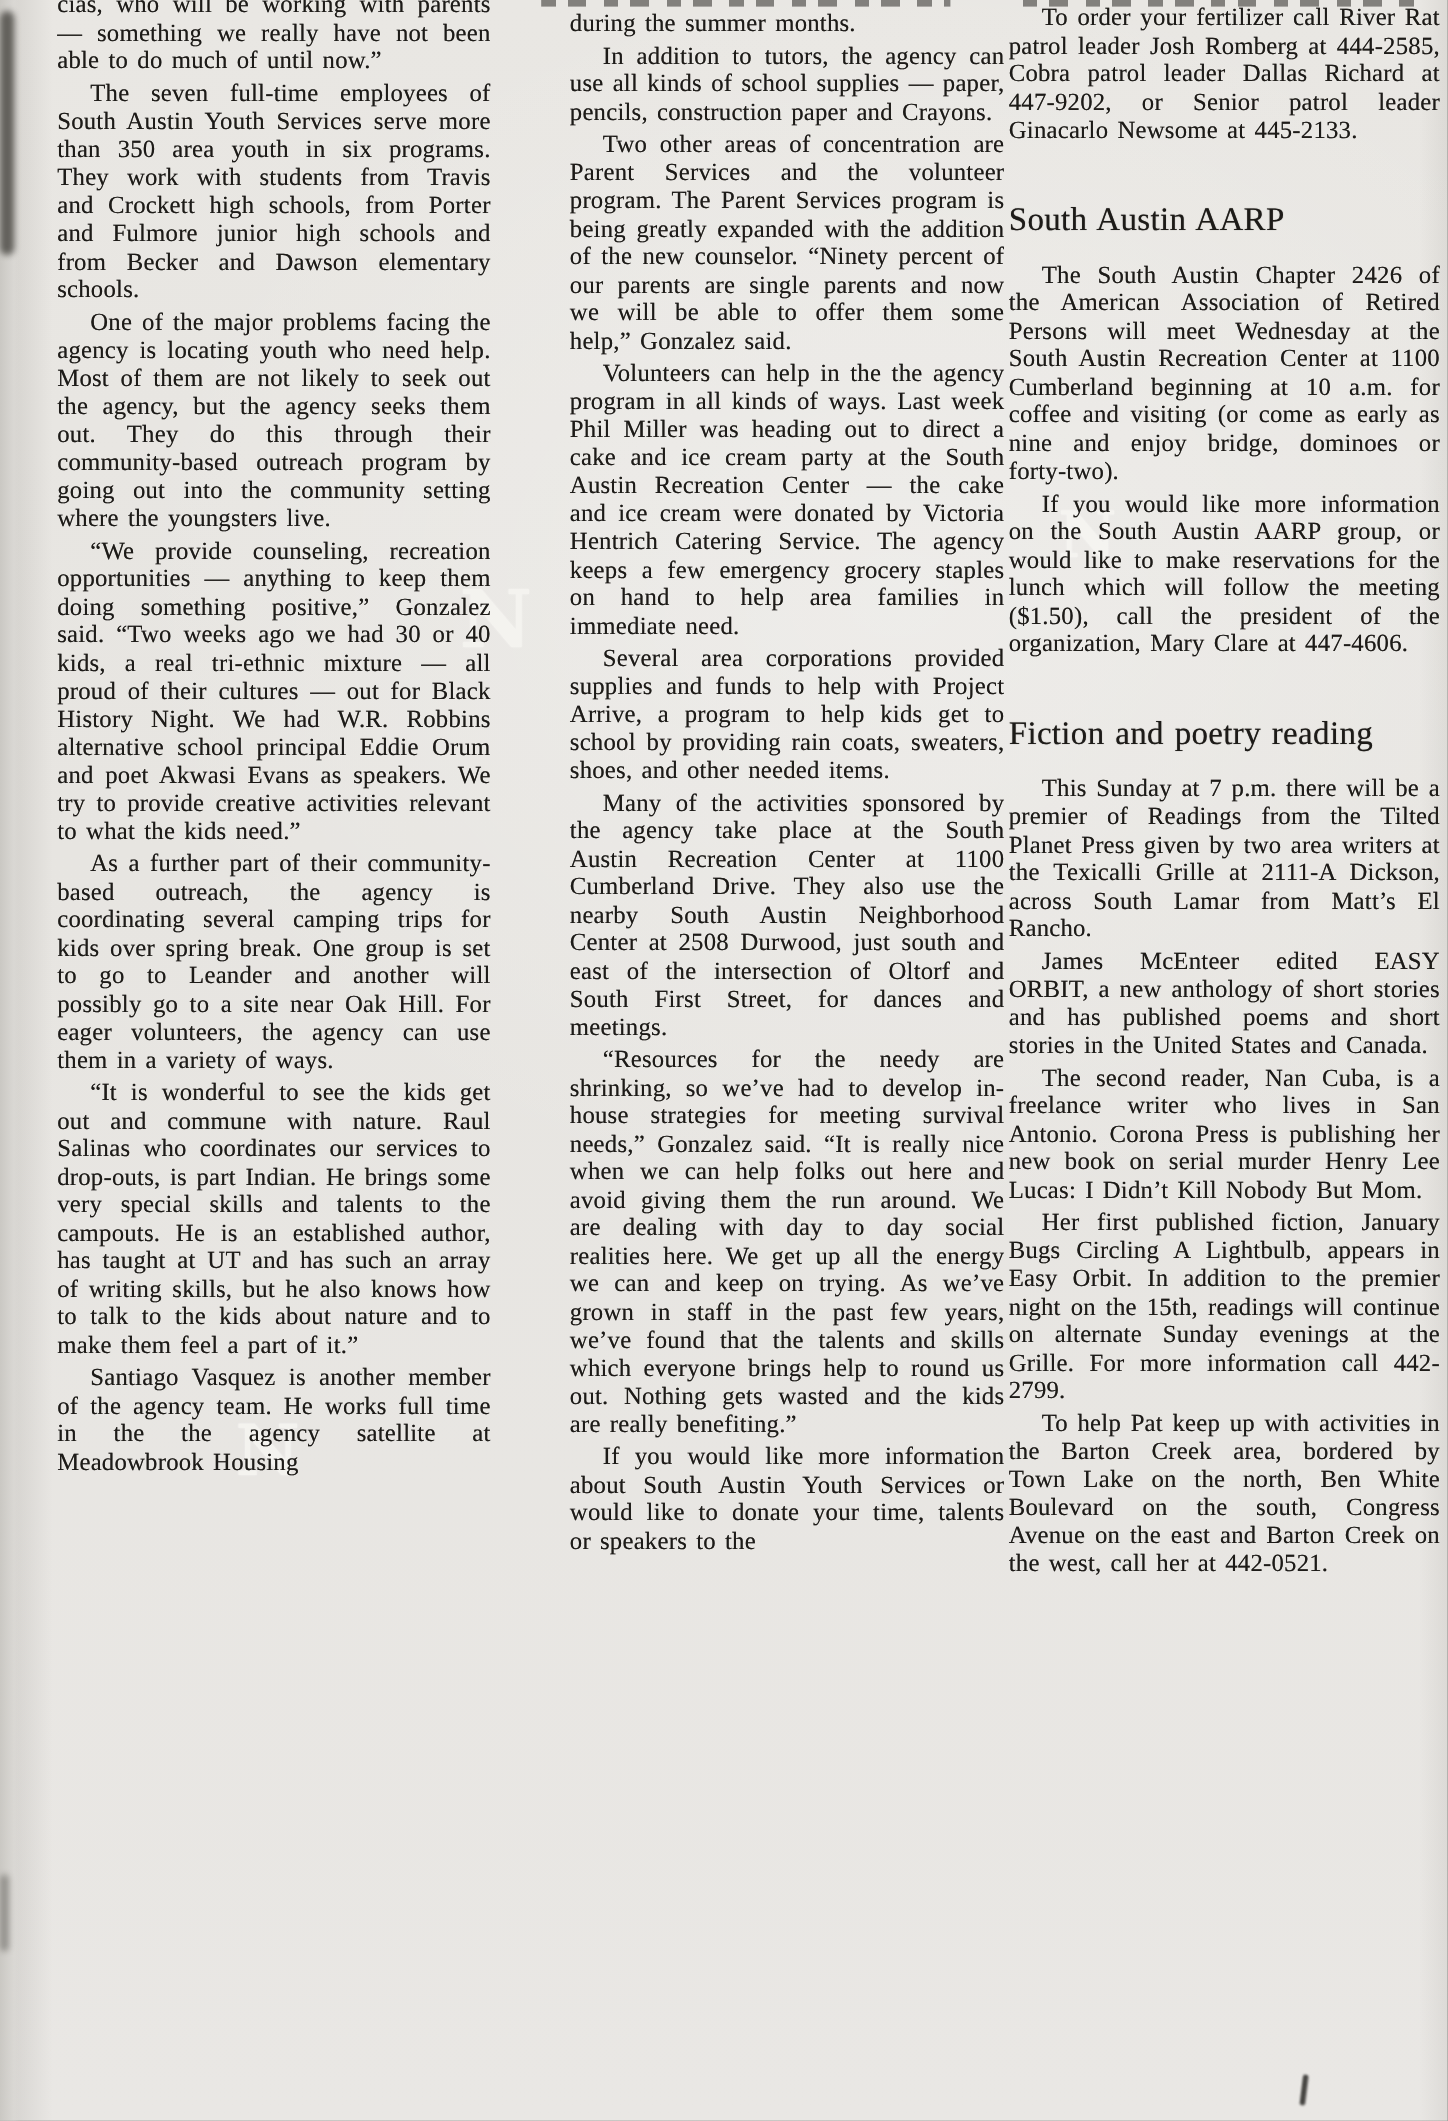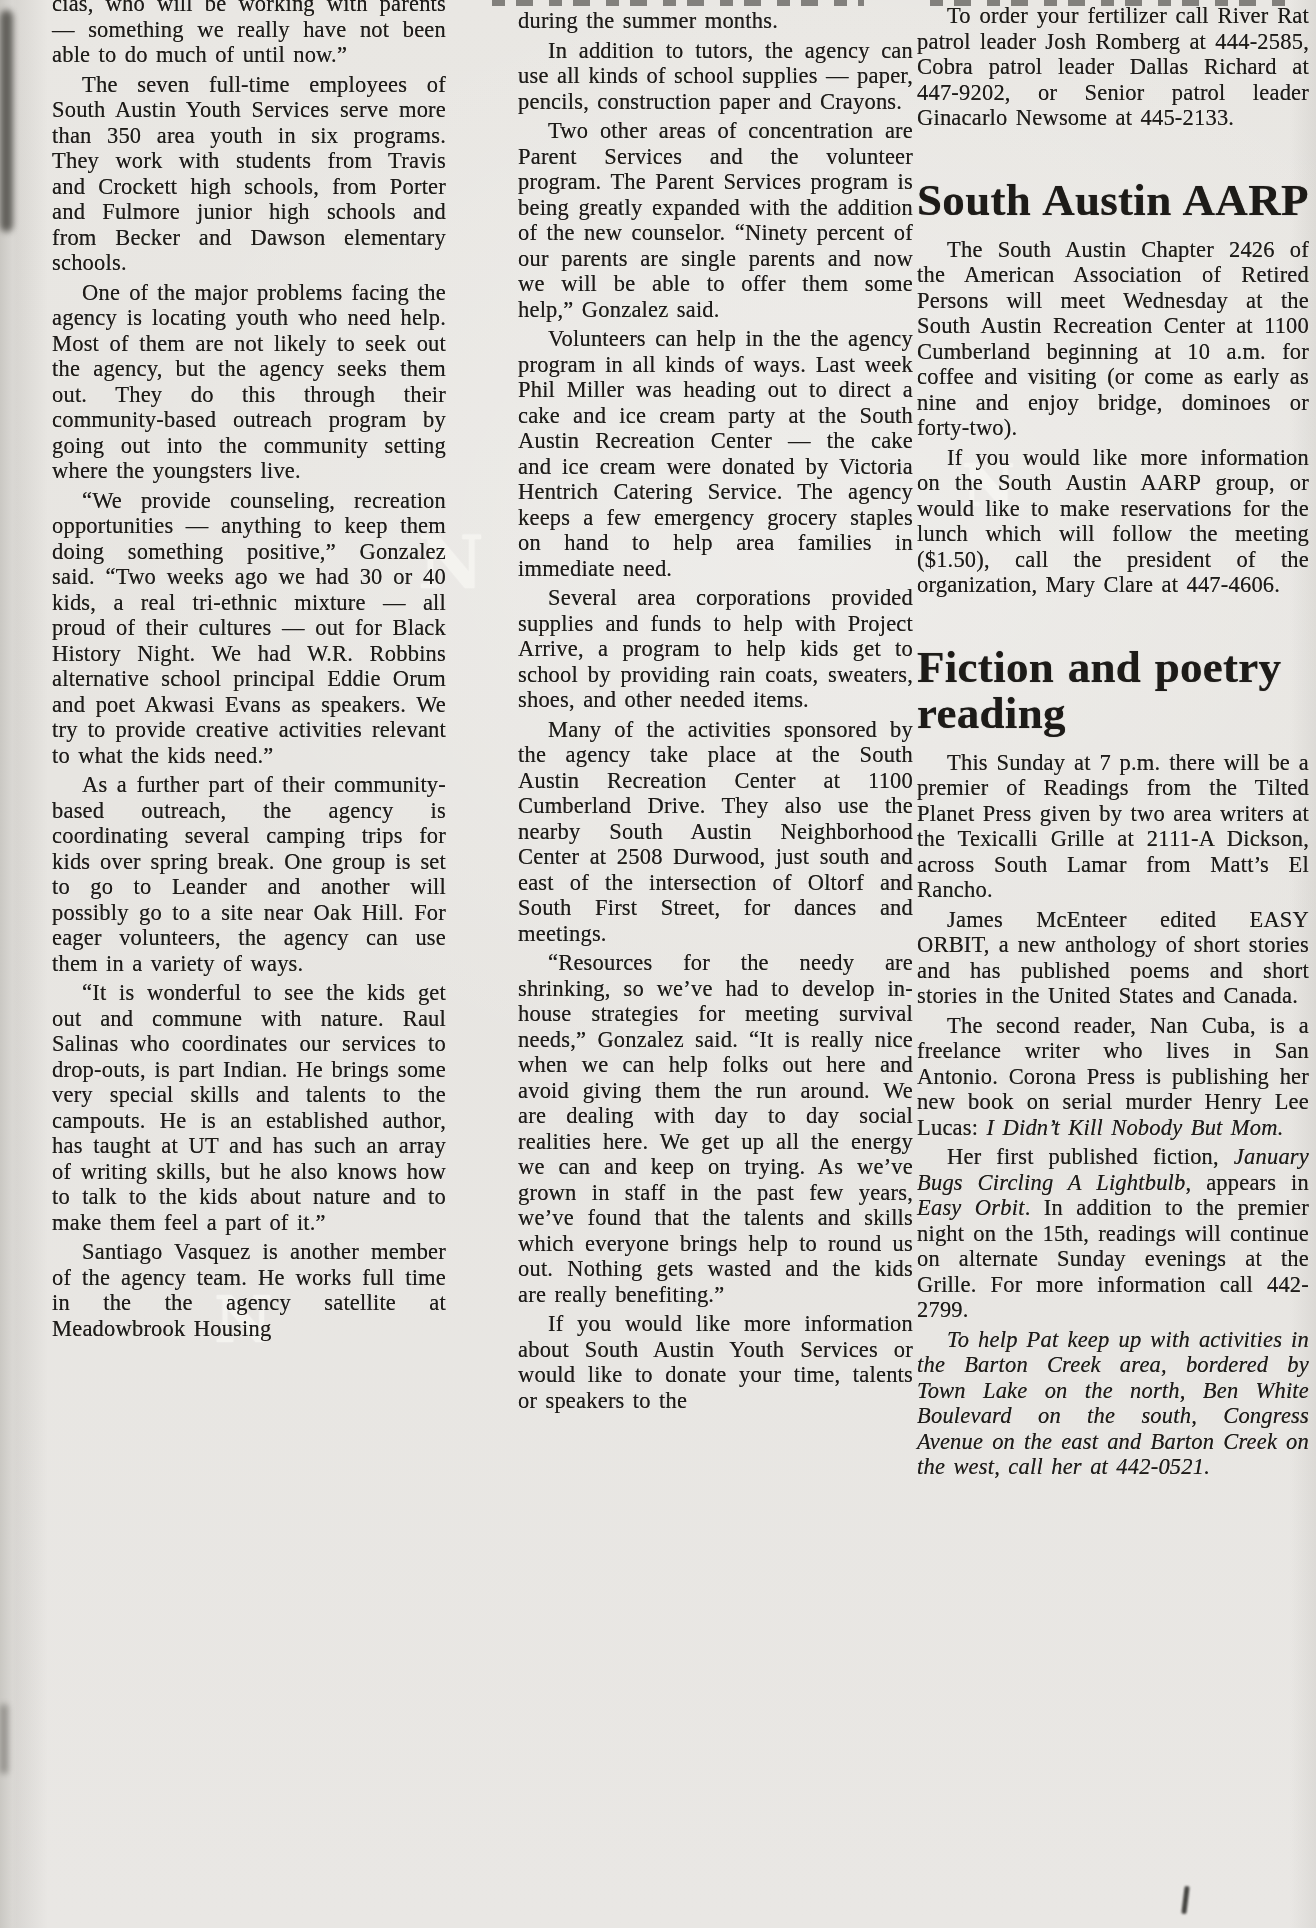--- a/index.html
+++ b/index.html
@@ -60,26 +60,26 @@
     letter-spacing:.2px;
     word-spacing:2.5px;
     text-shadow:0 0 .6px rgba(25,23,20,.65);
   }
   .col-1{left:52px;top:-9px;width:394px;}
   .col-2{left:486px;top:8px;width:395px;margin-left:32px;}
   .col-3{left:917px;top:3px;width:392px;}
   .col p{margin:0 0 4px 0;text-indent:30px;}
   .col p.noindent{text-indent:0;}
   .col h2{
-    font-size:45px;line-height:46px;font-weight:bold;
+    font-size:30px;line-height:46px;font-weight:normal;
     margin:46px 0 14px 0;
     text-align:left;letter-spacing:.3px;word-spacing:2px;
     text-shadow:0 0 .7px rgba(25,23,20,.7);
   }
-  .italic{font-style:italic;}
+  .italic{}
 </style>
 </head>
 <body>
 
 <div class="page">
   <div class="edge-strip"></div>
   <div class="ink-blotch"></div>
   <div class="ink-blotch small"></div>
 
   <div class="frag frag-2"></div>

